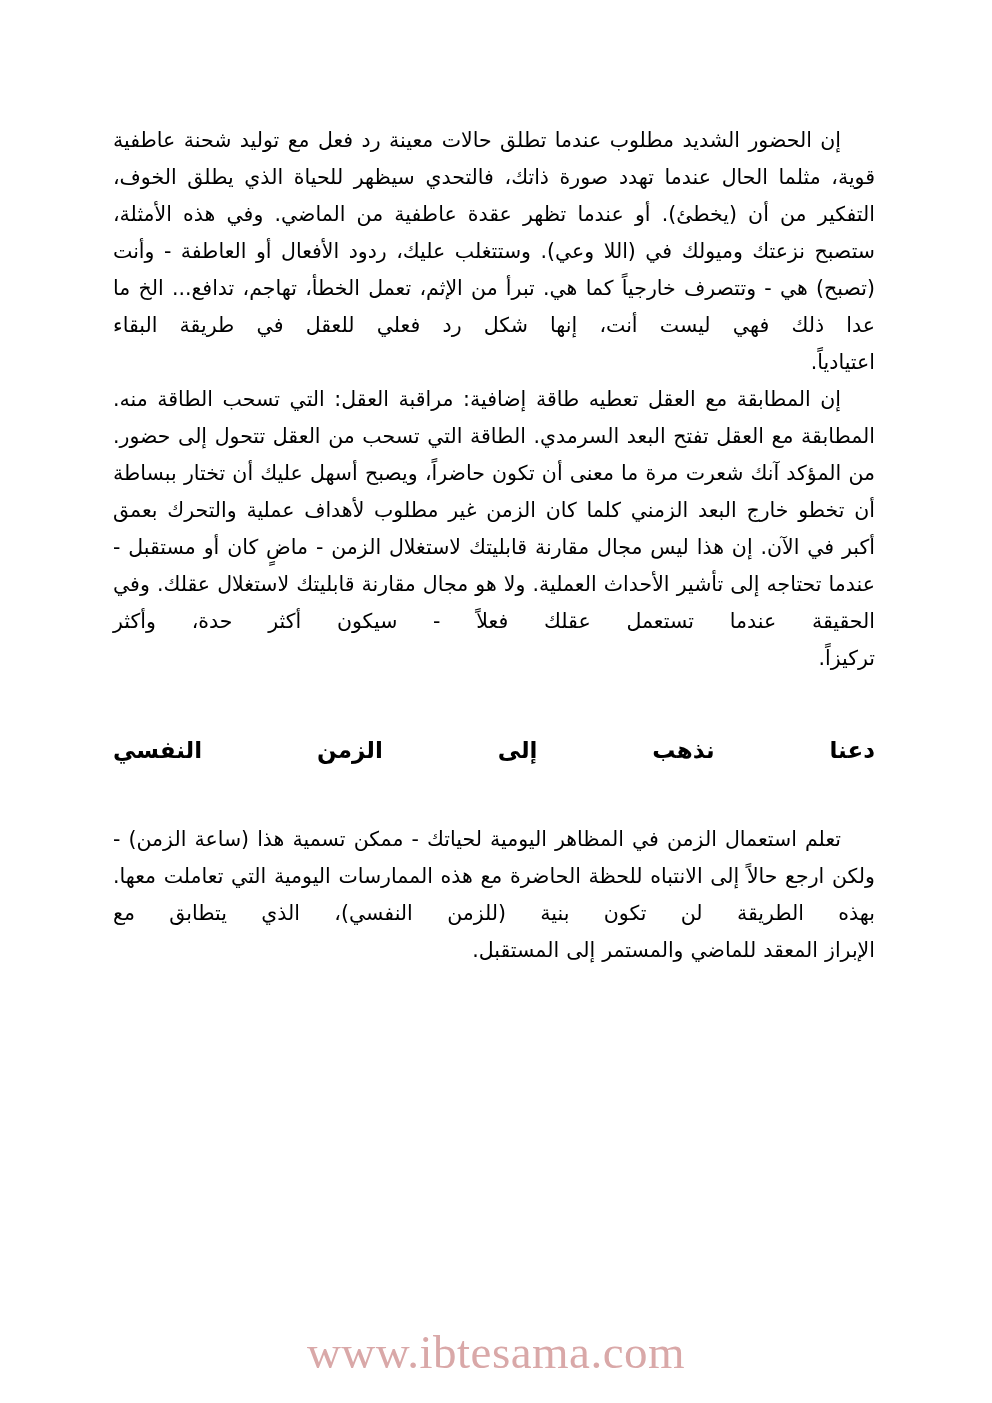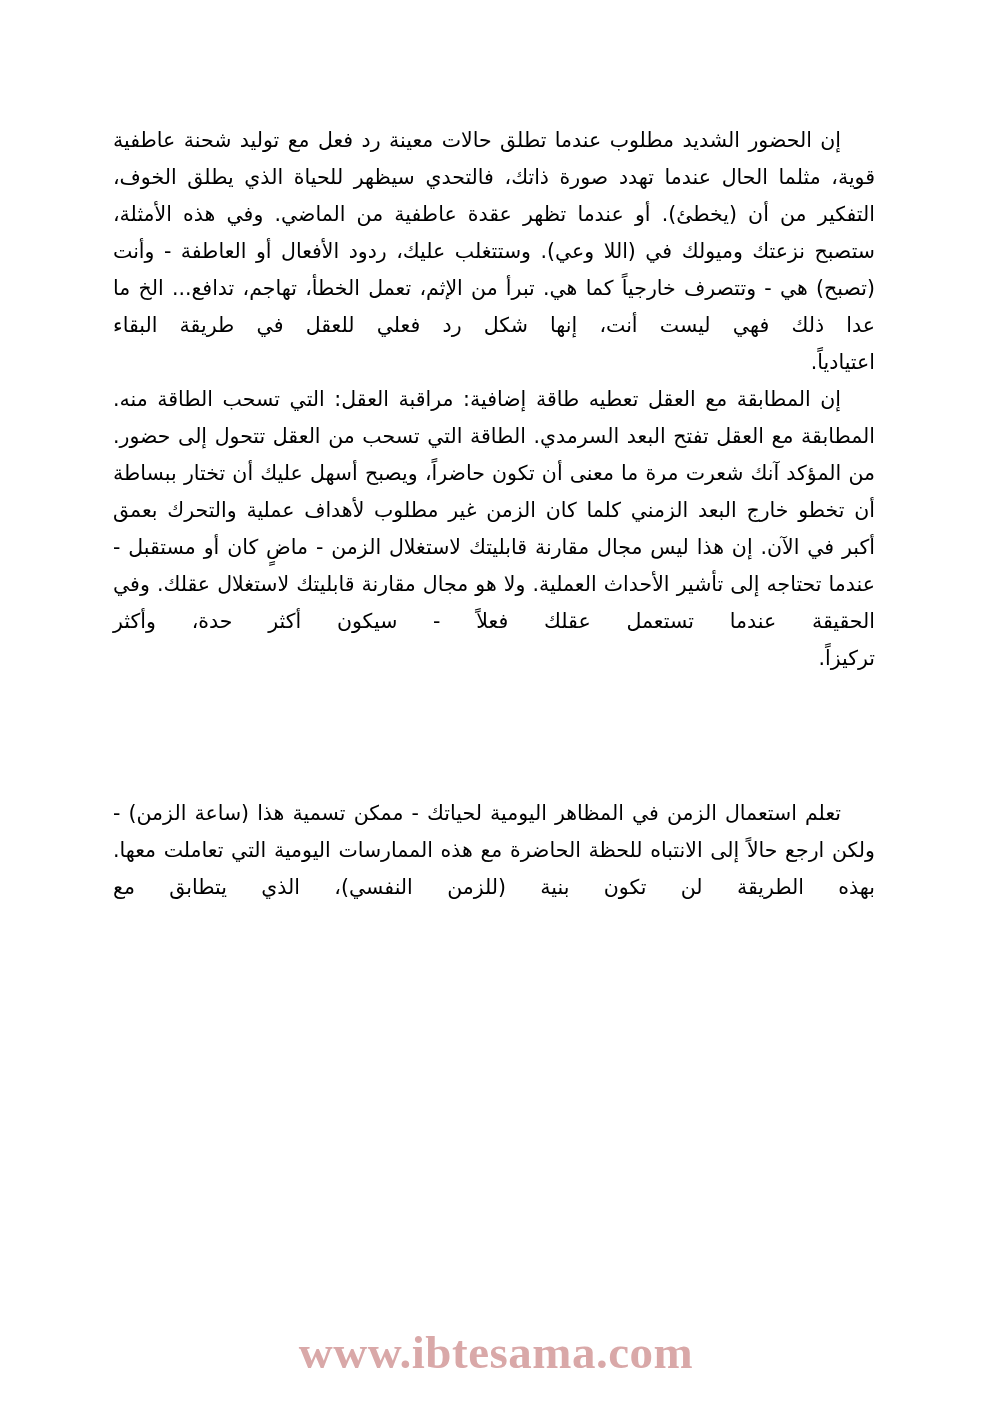--- a/index.html
+++ b/index.html
@@ -85,45 +85,46 @@
 
   .watermark {
     position: absolute;
     left: 0;
     right: 0;
     top: 1325px;
     text-align: center;
     color: #d9a8a8;
     font-family: "Liberation Serif", "DejaVu Serif", serif;
     font-size: 47px;
-    font-weight: bold;
+    font-weight: normal;
     direction: ltr;
     unicode-bidi: isolate;
     letter-spacing: 0.5px;
   }
 </style>
 </head>
 <body>
 
 <div class="page">
 
   <div class="content">
 
     <p class="para"><span class="indent"></span><span>إن الحضور الشديد مطلوب عندما تطلق حالات معينة رد فعل مع توليد شحنة عاطفية قوية، مثلما الحال عندما تهدد صورة ذاتك، فالتحدي سيظهر للحياة الذي يطلق الخوف، التفكير من أن (يخطئ). أو عندما تظهر عقدة عاطفية من الماضي. وفي هذه الأمثلة، ستصبح نزعتك وميولك في (اللا وعي). وستتغلب عليك، ردود الأفعال أو العاطفة - وأنت (تصبح) هي - وتتصرف خارجياً كما هي. تبرأ من الإثم، تعمل الخطأ، تهاجم، تدافع... الخ ما عدا ذلك فهي ليست أنت، إنها شكل رد فعلي للعقل في طريقة البقاء</span><span class="tail">اعتيادياً.</span></p>
 
     <div class="spacer-between-paras"></div>
 
     <p class="para"><span class="indent"></span><span>إن المطابقة مع العقل تعطيه طاقة إضافية: مراقبة العقل: التي تسحب الطاقة منه. المطابقة مع العقل تفتح البعد السرمدي. الطاقة التي تسحب من العقل تتحول إلى حضور. من المؤكد آنك شعرت مرة ما معنى أن تكون حاضراً، ويصبح أسهل عليك أن تختار ببساطة أن تخطو خارج البعد الزمني كلما كان الزمن غير مطلوب لأهداف عملية والتحرك بعمق أكبر في الآن. إن هذا ليس مجال مقارنة قابليتك لاستغلال الزمن - ماضٍ كان أو مستقبل - عندما تحتاجه إلى تأشير الأحداث العملية. ولا هو مجال مقارنة قابليتك لاستغلال عقلك. وفي الحقيقة عندما تستعمل عقلك فعلاً - سيكون أكثر حدة، وأكثر</span><span class="tail">تركيزاً.</span></p>
 
     <div class="spacer-before-heading"></div>
 
+    <h2 class="section-heading">دعنا نذهب إلى الزمن النفسي</h2>
 
     <div class="spacer-after-heading"></div>
 
-    <p class="para"><span class="indent"></span><span>تعلم استعمال الزمن في المظاهر اليومية لحياتك - ممكن تسمية هذا (ساعة الزمن) - ولكن ارجع حالاً إلى الانتباه للحظة الحاضرة مع هذه الممارسات اليومية التي تعاملت معها. بهذه الطريقة لن تكون بنية (للزمن النفسي)، الذي يتطابق مع</span></p>
+    <p class="para"><span class="indent"></span><span>تعلم استعمال الزمن في المظاهر اليومية لحياتك - ممكن تسمية هذا (ساعة الزمن) - ولكن ارجع حالاً إلى الانتباه للحظة الحاضرة مع هذه الممارسات اليومية التي تعاملت معها. بهذه الطريقة لن تكون بنية (للزمن النفسي)، الذي يتطابق مع</span><span class="tail">الإبراز المعقد للماضي والمستمر إلى المستقبل.</span></p>
 
     <div class="spacer-between-paras"></div>
 
 
   </div>
 
 
   <div class="watermark">www.ibtesama.com</div>
 
 </div>

